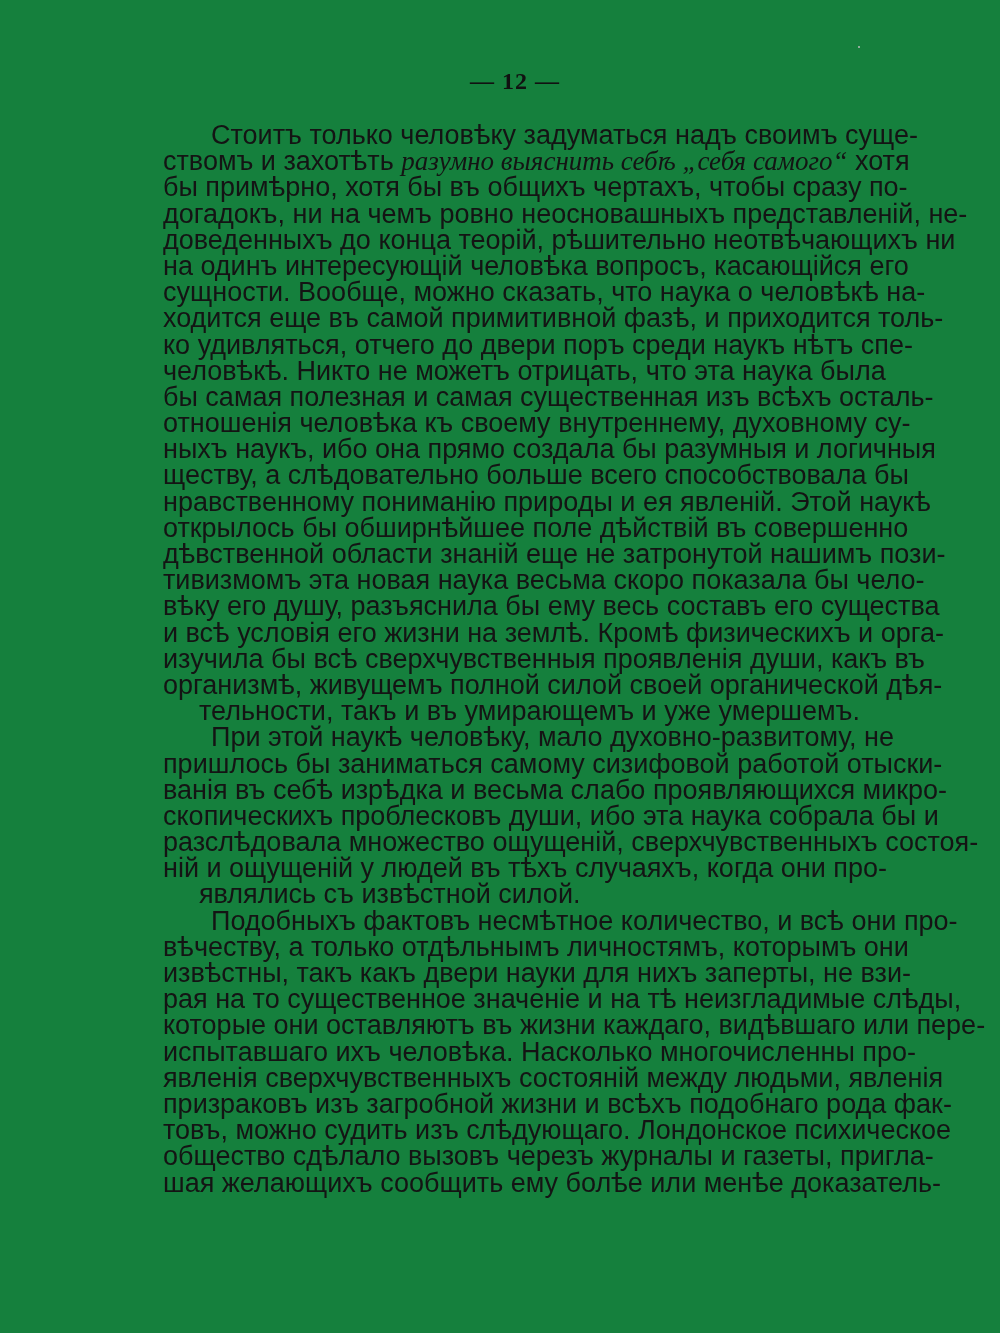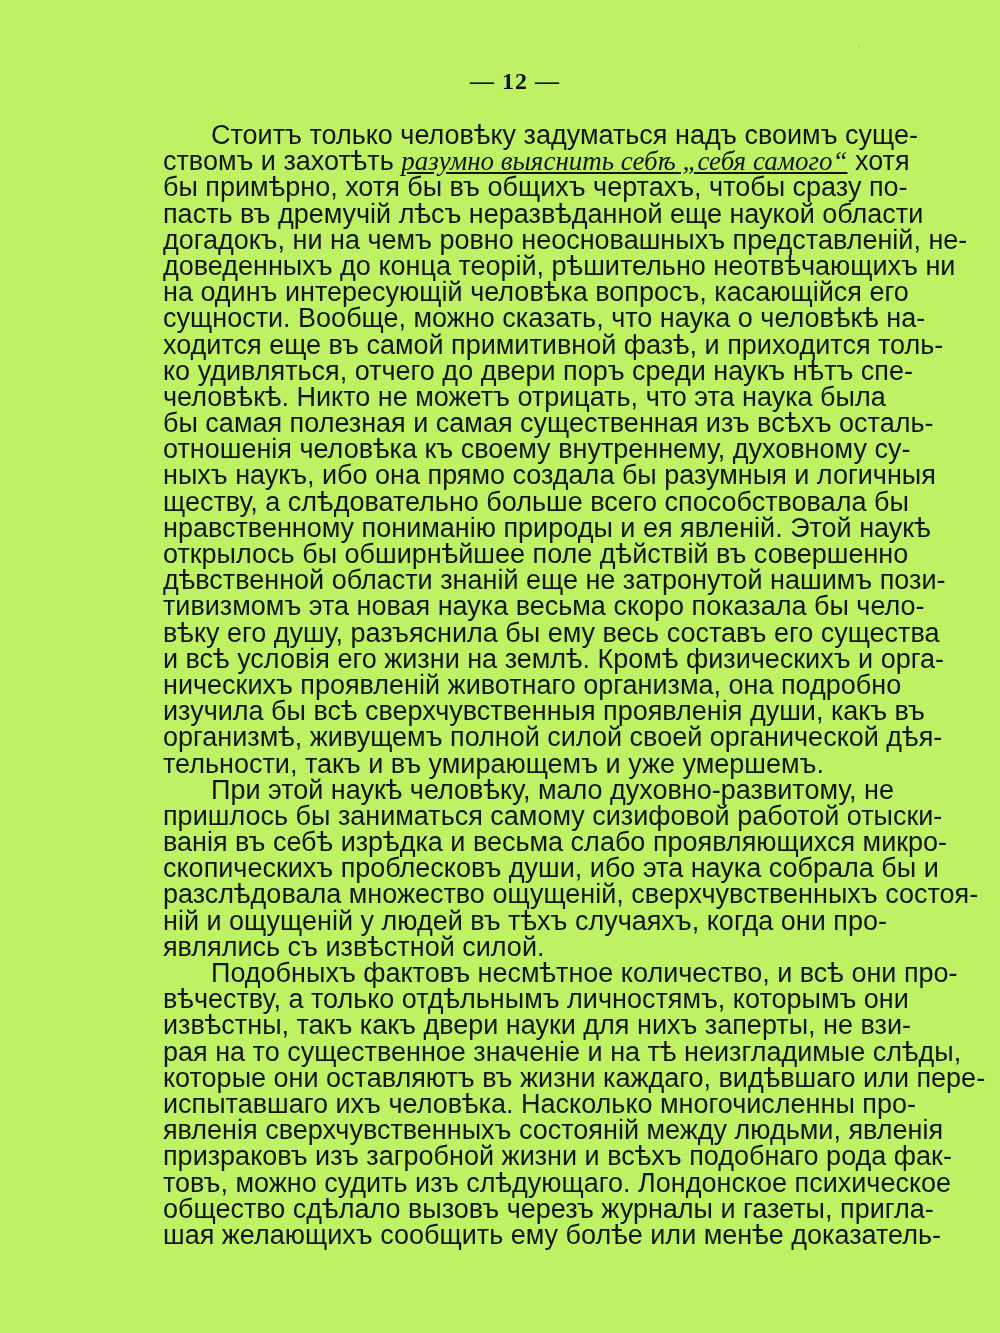--- a/index.html
+++ b/index.html
@@ -1,62 +1,60 @@
 <!DOCTYPE html>
 <html><head>
 <meta charset="utf-8">
 <style>
   html, body { margin: 0; padding: 0; background: #ffffff; }
   body { width: 1000px; height: 1333px; position: relative; overflow: hidden; }
-  .page { position: absolute; left: 0; top: 0; width: 1000px; height: 1333px; background: #bef264; }
+  .page { position: absolute; left: 0; top: 0; width: 1000px; height: 1333px; background: #15803d; }
   .page-number {
     position: absolute; left: 0; width: 1030px; top: 68px; text-align: center;
     font-family: "Liberation Serif", "DejaVu Serif", serif; font-size: 24px; color: #111;
     letter-spacing: 1px; font-weight: bold;
   }
   .text-block {
     position: absolute; left: 163px; top: 122px; width: 703px;
     font-family: "Liberation Sans", "DejaVu Sans", sans-serif;
     font-size: 27px; color: #141414; line-height: 26.2px;
   }
   .line { display: block; white-space: nowrap; height: 26.2px; text-align: justify; text-align-last: justify; }
-  .line.last { text-align-last: left; }
+  .line.last { text-align-last: left; margin-left: 36px; }
   .line.indent { padding-left: 48px; }
-  .italic { font-family: "Liberation Serif", "DejaVu Serif", serif; font-style: italic; text-decoration: underline; }
+  .italic { font-family: "Liberation Serif", "DejaVu Serif", serif; font-style: italic; }
   .speck { position: absolute; width: 2px; height: 2px; background: #bbb; border-radius: 1px; }
 </style>
 </head>
 <body>
 
 <div class="page">
   <div class="page-number">— 12 —</div>
   <div class="text-block" id="text-block">
       <div>
         <span class="line indent">Стоитъ  только  человѣку задуматься надъ своимъ суще-</span>
         <span class="line"><span>ствомъ и захотѣть </span><span class="italic">разумно  выяснить  себѣ  „себя самого“</span><span> хотя</span></span>
         <span class="line">бы примѣрно,  хотя бы въ  общихъ чертахъ, чтобы сразу по-</span>
-        <span class="line">пасть въ дремучій  лѣсъ  неразвѣданной  еще наукой области</span>
         <span class="line">догадокъ,  ни  на  чемъ  ровно неосновашныхъ представленій, не-</span>
         <span class="line">доведенныхъ до конца теорій, рѣшительно неотвѣчающихъ ни</span>
         <span class="line">на одинъ  интересующій  человѣка  вопросъ,  касающійся его</span>
         <span class="line">сущности. Вообще, можно сказать, что наука о человѣкѣ на-</span>
         <span class="line">ходится еще въ самой примитивной фазѣ, и приходится толь-</span>
         <span class="line">ко  удивляться,  отчего  до двери поръ среди наукъ нѣтъ спе-</span>
         <span class="line">человѣкѣ.  Никто не  можетъ  отрицать,  что эта наука была</span>
         <span class="line">бы самая  полезная и самая  существенная изъ всѣхъ осталь-</span>
         <span class="line">отношенія  человѣка къ  своему  внутреннему,  духовному су-</span>
         <span class="line">ныхъ наукъ, ибо она прямо создала бы разумныя и логичныя</span>
         <span class="line">ществу,  а слѣдовательно  больше  всего  способствовала  бы</span>
         <span class="line">нравственному  пониманію  природы  и  ея  явленій.  Этой наукѣ</span>
         <span class="line">открылось  бы  обширнѣйшее  поле  дѣйствій въ  совершенно</span>
         <span class="line">дѣвственной области знаній еще не затронутой нашимъ пози-</span>
         <span class="line">тивизмомъ  эта новая  наука  весьма скоро показала бы чело-</span>
         <span class="line">вѣку его душу, разъяснила бы ему весь составъ его существа</span>
         <span class="line">и  всѣ  условія его жизни на землѣ. Кромѣ физическихъ и орга-</span>
-        <span class="line">ническихъ  проявленій  животнаго  организма,  она  подробно</span>
         <span class="line">изучила бы всѣ  сверхчувственныя проявленія души, какъ въ</span>
         <span class="line">организмѣ, живущемъ полной  силой своей органической дѣя-</span>
         <span class="line last">тельности, такъ и въ умирающемъ и уже  умершемъ.</span>
       </div>
       <div>
         <span class="line indent">При этой  наукѣ  человѣку,  мало духовно-развитому, не</span>
         <span class="line">пришлось бы  заниматься самому  сизифовой работой отыски-</span>
         <span class="line">ванія въ себѣ изрѣдка и весьма слабо проявляющихся микро-</span>
         <span class="line">скопическихъ проблесковъ души, ибо эта наука собрала бы и</span>
         <span class="line">разслѣдовала множество ощущеній, сверхчувственныхъ состоя-</span>

